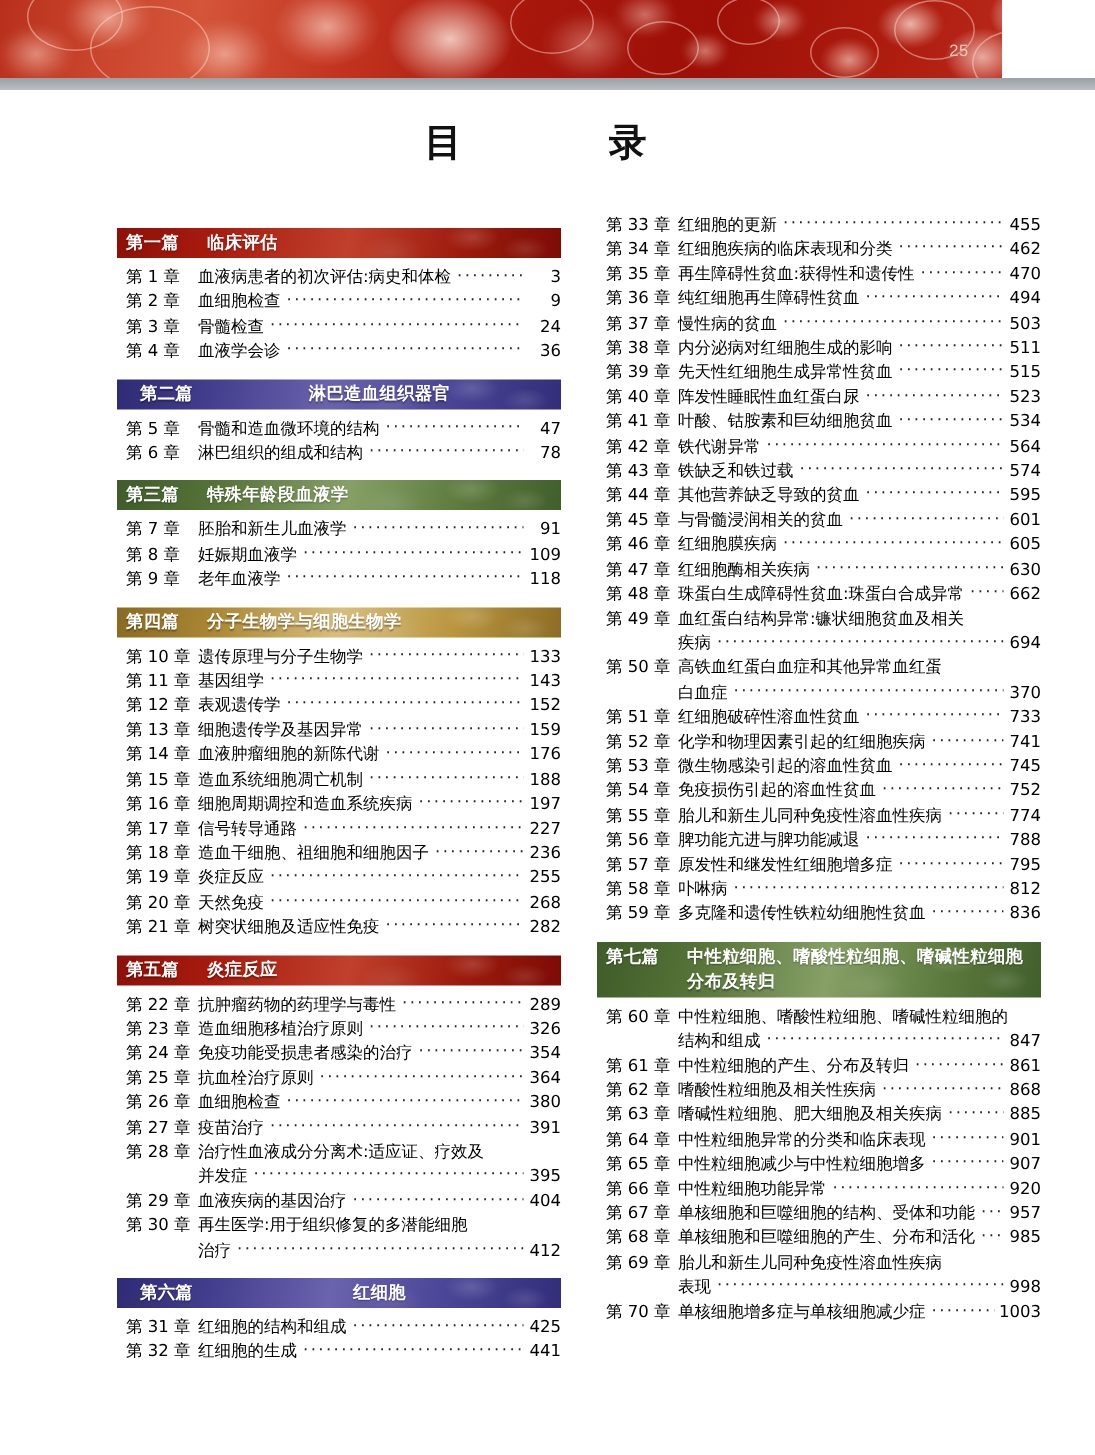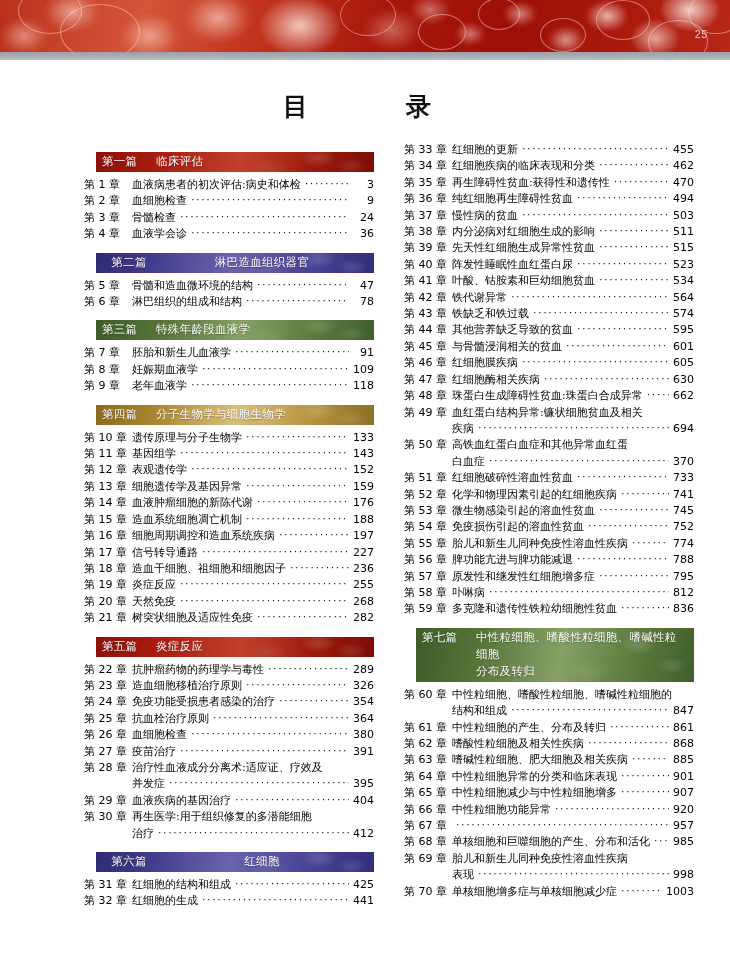--- a/index.html
+++ b/index.html
@@ -12,21 +12,21 @@
     background: #ffffff;
     font-family: "Liberation Sans", sans-serif;
     overflow: hidden;
     position: relative;
   }
 
   
   #banner {
     position: absolute;
     top: 0; left: 0;
-    width: 730px;
+    width: 668px;
     height: 52px;
     overflow: hidden;
     background:
       radial-gradient(ellipse 42px 30px at 690px 10px, rgba(255,235,228,.85) 0%, rgba(255,235,228,.18) 60%, rgba(255,235,228,0) 72%),
       radial-gradient(ellipse 34px 26px at 655px 38px, rgba(255,225,215,.70) 0%, rgba(255,225,215,.12) 62%, rgba(255,225,215,0) 74%),
       radial-gradient(ellipse 30px 22px at 607px 16px, rgba(255,228,218,.75) 0%, rgba(255,228,218,.10) 62%, rgba(255,228,218,0) 75%),
       radial-gradient(ellipse 26px 20px at 566px 40px, rgba(255,220,208,.62) 0%, rgba(255,220,208,.08) 62%, rgba(255,220,208,0) 76%),
       radial-gradient(ellipse 24px 18px at 520px 14px, rgba(255,222,212,.55) 0%, rgba(255,222,212,.06) 64%, rgba(255,222,212,0) 78%),
       radial-gradient(ellipse 22px 17px at 470px 34px, rgba(255,214,200,.50) 0%, rgba(255,214,200,.05) 64%, rgba(255,214,200,0) 78%),
       radial-gradient(ellipse 28px 21px at 430px 10px, rgba(255,218,206,.45) 0%, rgba(255,218,206,.05) 64%, rgba(255,218,206,0) 78%),
@@ -64,21 +64,20 @@
     position: absolute;
     top: 78px;
     left: 0;
     width: 730px;
     text-align: center;
     font-family: "DejaVu Sans", sans-serif;
     font-size: 25px;
     font-weight: bold;
     letter-spacing: 16px;
     color: #111;
-    margin-top: 12px;
   }
 
   
   #content {
     position: absolute;
     top: 142px;
     left: 0;
     width: 730px;
     display: flex;
     gap: 24px;
@@ -86,24 +85,24 @@
     box-sizing: border-box;
   }
   .column { width: 296px; flex: 0 0 296px; }
 
   
   .part-header {
     position: relative;
     color: #ffffff;
     font-family: "DejaVu Sans", sans-serif;
     font-size: 11.5px;
-    font-weight: normal;
+    font-weight: bold;
     line-height: 17px;
     padding: 1px 6px 2px 6px;
-    margin: 10px 0 5px 18px;
+    margin: 10px 0 5px 0;
     box-sizing: border-box;
     overflow: hidden;
     letter-spacing: .3px;
     text-shadow: 0 1px 1px rgba(0,0,0,.35);
   }
   .part-header .ph-inner { position: relative; z-index: 2; display: flex; }
   .part-header .ph-num { flex: 0 0 54px; }
   .part-header .ph-title { flex: 1 1 auto; }
   .part-header::after {
     content: "";
@@ -798,20 +797,21 @@
         <span class="ch-no">第 66 章</span>
         <span class="ch-body">
           <span class="ch-title">中性粒细胞功能异常</span>
           <span class="dots">··························································································</span>
           <span class="ch-page">920</span>
         </span>
       </div>
       <div class="entry">
         <span class="ch-no">第 67 章</span>
         <span class="ch-body">
+          <span class="ch-title">单核细胞和巨噬细胞的结构、受体和功能</span>
           <span class="dots">··························································································</span>
           <span class="ch-page">957</span>
         </span>
       </div>
       <div class="entry">
         <span class="ch-no">第 68 章</span>
         <span class="ch-body">
           <span class="ch-title">单核细胞和巨噬细胞的产生、分布和活化</span>
           <span class="dots">··························································································</span>
           <span class="ch-page">985</span>

